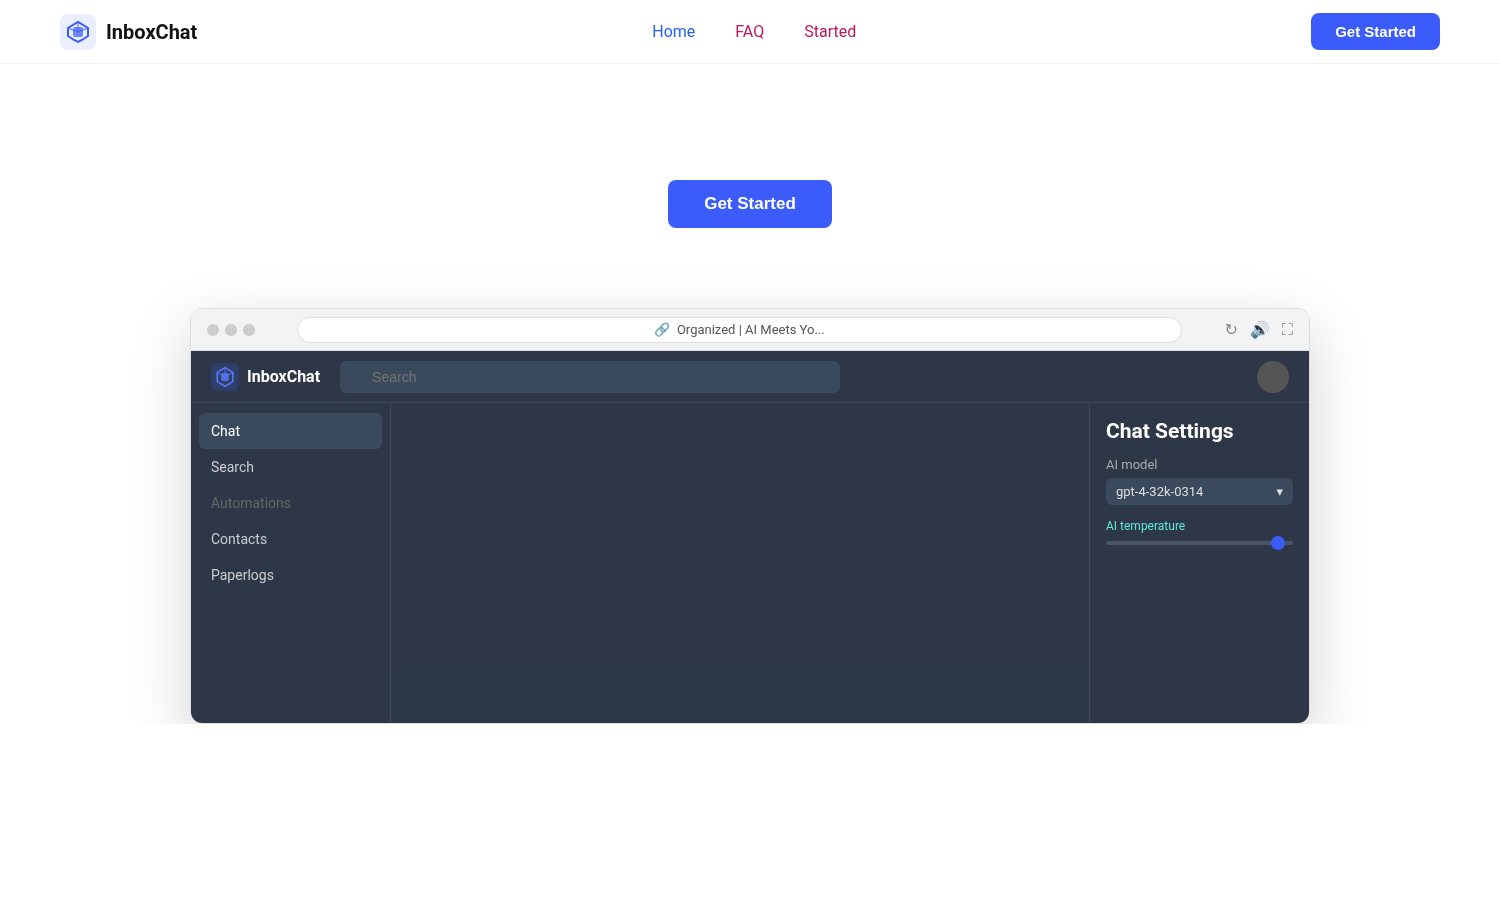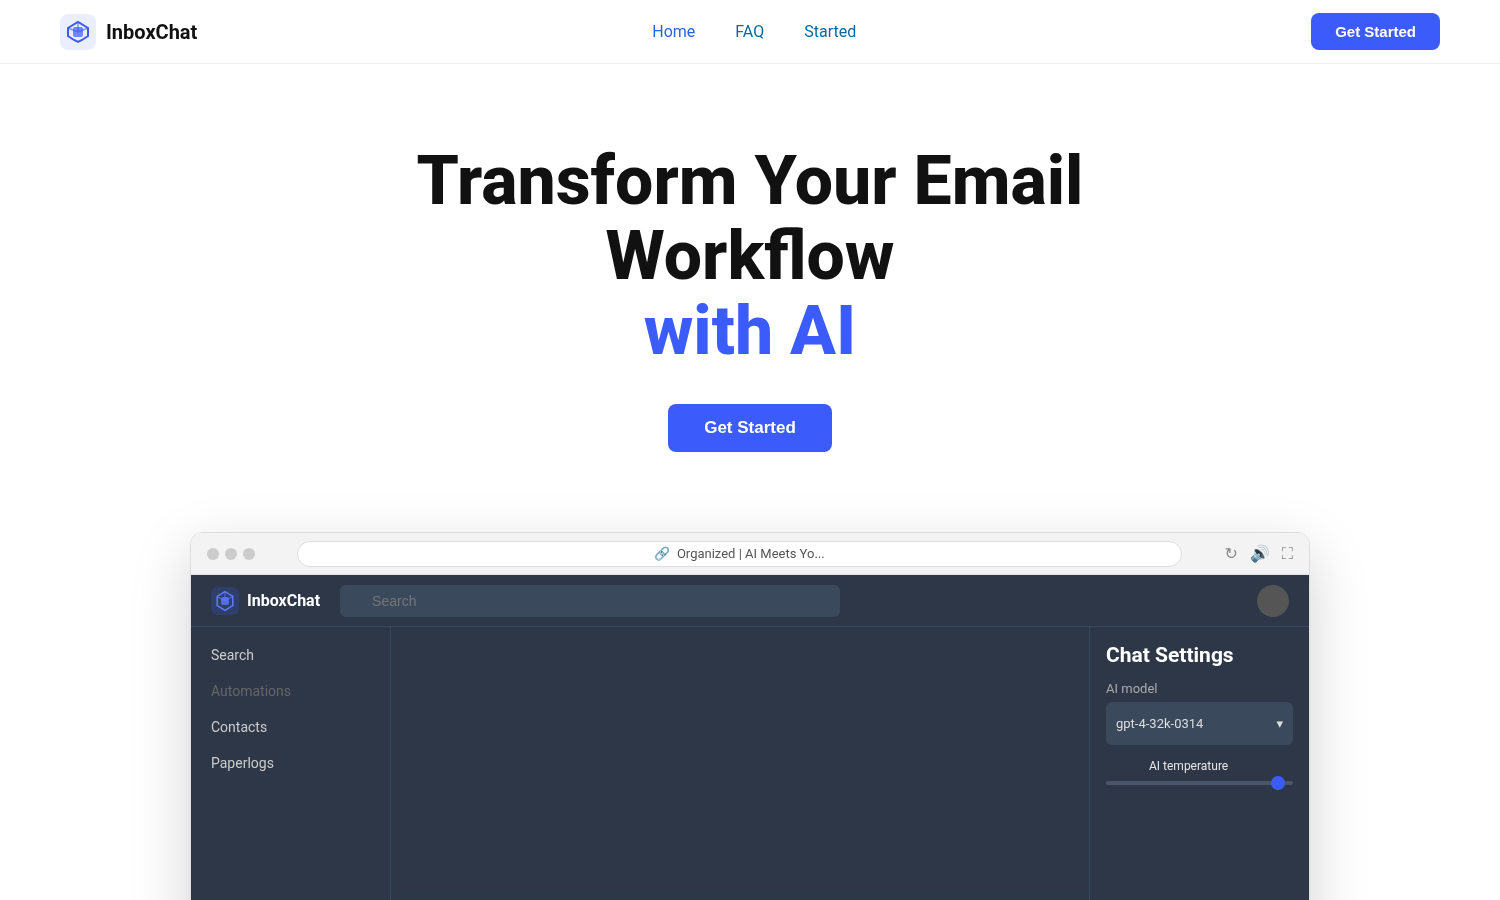--- a/index.html
+++ b/index.html
@@ -27,21 +27,21 @@
       width: 36px;
       height: 36px;
     }
     .nav-links {
       display: flex;
       align-items: flex-start;
       gap: 40px;
     }
     .nav-link {
       font-size: 16px;
-      color: #0369a1;
+      color: #be185d;
       text-decoration: none;
       cursor: pointer;
     }
     .nav-link.active { color: #2563eb; }
     .btn-primary {
       background: #3b5bfb;
       color: #fff;
       border: none;
       border-radius: 8px;
       padding: 10px 24px;
@@ -260,33 +260,32 @@
       color: #aaa;
       font-size: 13px;
       margin-bottom: 6px;
     }
     .settings-select {
       background: #3a4a5c;
       border: none;
       border-radius: 6px;
       color: #ddd;
       font-size: 13px;
-      padding: 14px 10px;
+      padding: 6px 10px;
       width: 100%;
       display: flex;
       align-items: center;
       justify-content: space-between;
       margin-bottom: 14px;
       cursor: pointer;
     }
     .settings-temp-label {
-      color: #e5e5e5;
+      color: #5eead4;
       font-size: 12px;
       margin-bottom: 8px;
-      margin-left: 43px;
     }
     .settings-slider-wrap {
       display: flex;
       align-items: center;
       gap: 8px;
     }
     .slider-track {
       flex: 1;
       height: 4px;
       background: #4a5568;
@@ -318,24 +317,20 @@
   </a>
   <div class="nav-links">
     <a class="nav-link active">Home</a>
     <a class="nav-link">FAQ</a>
     <a class="nav-link">Started</a>
   </div>
   <button class="btn-primary">Get Started</button>
 </nav>
 
 <section class="hero">
-  <h1 class="hero-title">
-    <span>Transform Your Email Workflow</span><br>
-    <span class="hero-title-blue">with AI</span>
-  </h1>
   <div class="hero-cta">
     <button class="btn-hero">Get Started</button>
   </div>
 </section>
 
 <div class="browser-wrap">
   <div class="browser">
 
     <div class="browser-bar">
       <div class="browser-dots">
@@ -367,20 +362,21 @@
       <div class="app-search-wrap">
         <span class="search-icon-inner">🔍</span>
         <input class="app-search" type="text" placeholder="Search" style="">
       </div>
       <div class="app-avatar"></div>
     </div>
 
     <div class="app-body">
 
       <div class="app-sidebar">
+        <div class="sidebar-item-app active">Chat</div>
         <div class="sidebar-item-app">Search</div>
         <div class="sidebar-item-app disabled">Automations</div>
         <div class="sidebar-item-app">Contacts</div>
         <div class="sidebar-item-app">Paperlogs</div>
       </div>
 
       <div class="app-main">
         <div class="how-section-overlay">
           
           

